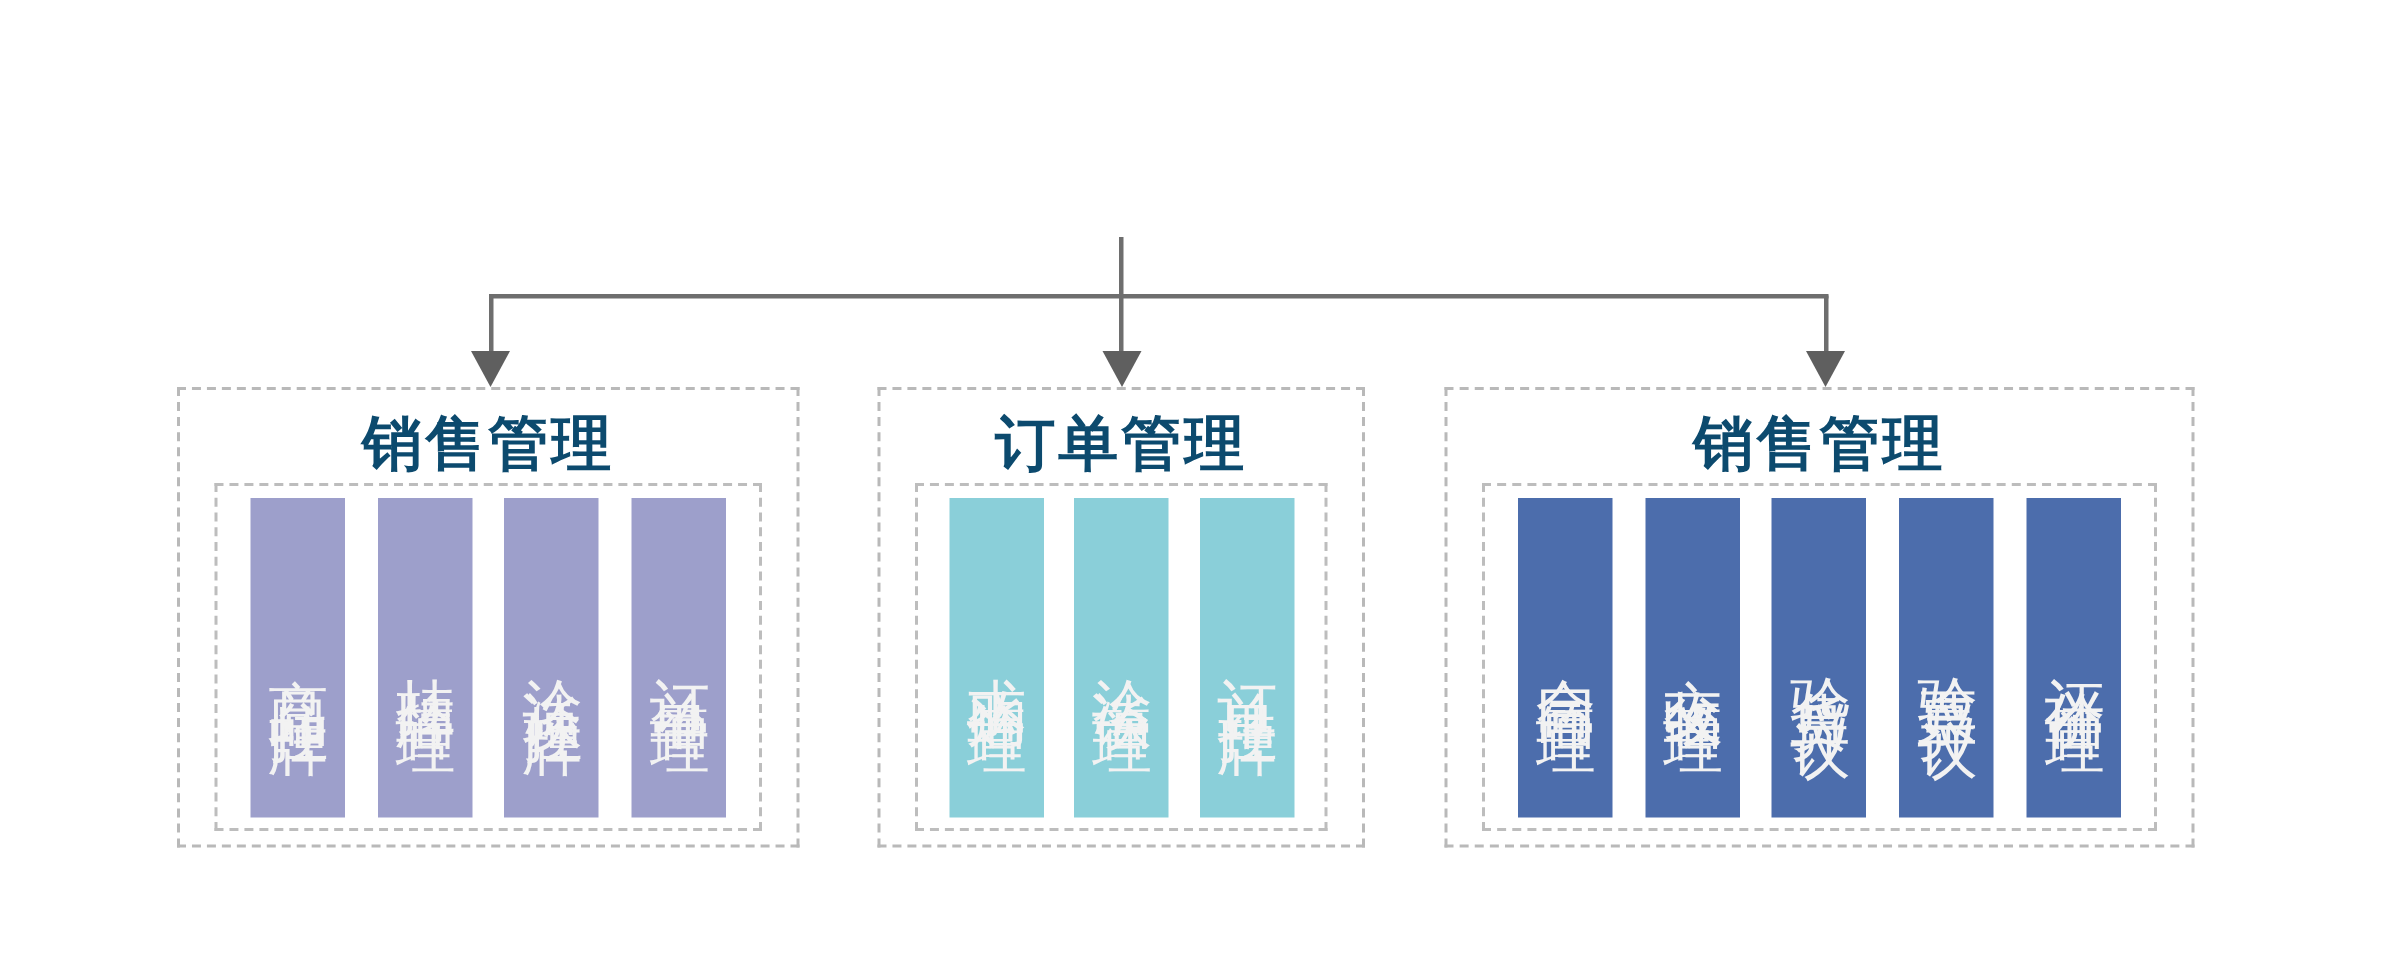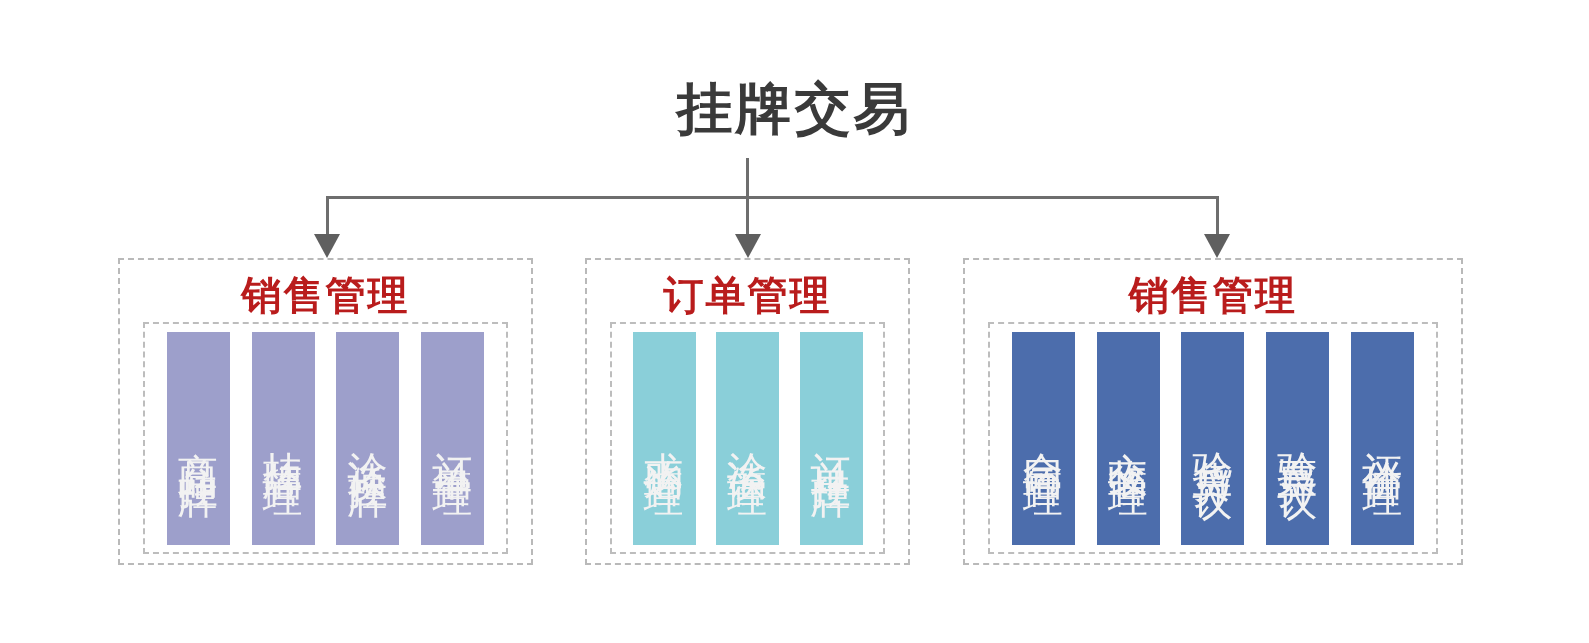--- a/index.html
+++ b/index.html
@@ -50,21 +50,21 @@
   .group-1 { left: 118px; width: 415px; }
   .group-2 { left: 585px; width: 325px; }
   .group-3 { left: 963px; width: 500px; }
   .group-title {
     position: absolute;
     left: 0; right: 0;
     top: 8px;
     text-align: center;
     font-size: 40px;
     font-weight: bold;
-    color: #b91c1c;
+    color: #0c4a6e;
     letter-spacing: 2px;
   }
   .inner {
     position: absolute;
     left: 23px; right: 23px;
     top: 62px; bottom: 9px;
     border: 2px dashed #bdbdbd;
     box-sizing: border-box;
     display: flex;
     justify-content: space-evenly;
@@ -84,21 +84,20 @@
     line-height: 1;
     letter-spacing: 9px;
     color: #f2f2f2;
   }
 </style>
 </head>
 <body>
 
 <div id="canvas">
 
-  <div class="main-title">挂牌交易</div>
 
   <div class="line stem-center" style="background-color: rgb(110, 110, 110);"></div>
   <div class="line hline" style="background-color: rgb(110, 110, 110);"></div>
   <div class="line stem-left" style="background-color: rgb(110, 110, 110);"></div>
   <div class="line stem-right" style="background-color: rgb(110, 110, 110);"></div>
   <div class="arrowhead ah-left" style="border-top-color: rgb(95, 95, 95);"></div>
   <div class="arrowhead ah-center" style="border-top-color: rgb(95, 95, 95);"></div>
   <div class="arrowhead ah-right" style="border-top-color: rgb(95, 95, 95);"></div>
 
   <div class="group group-1">

